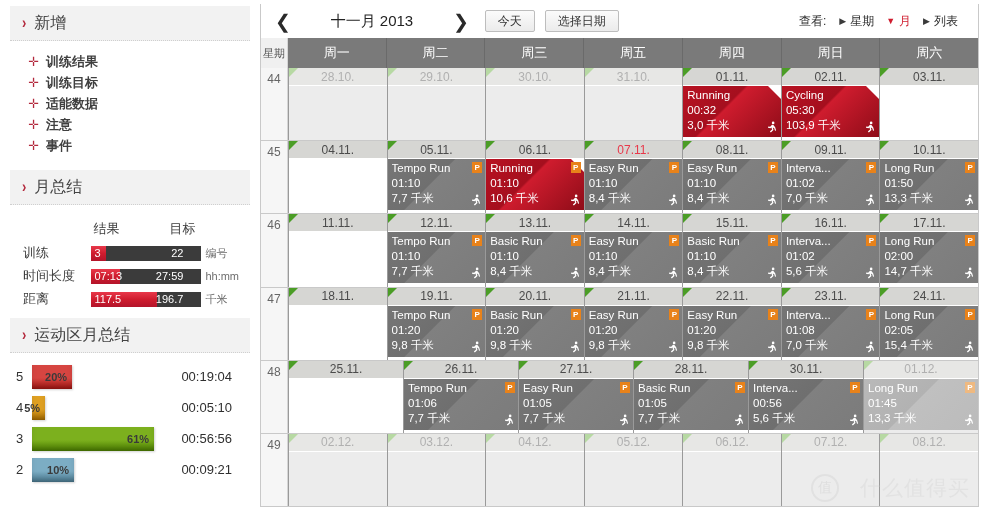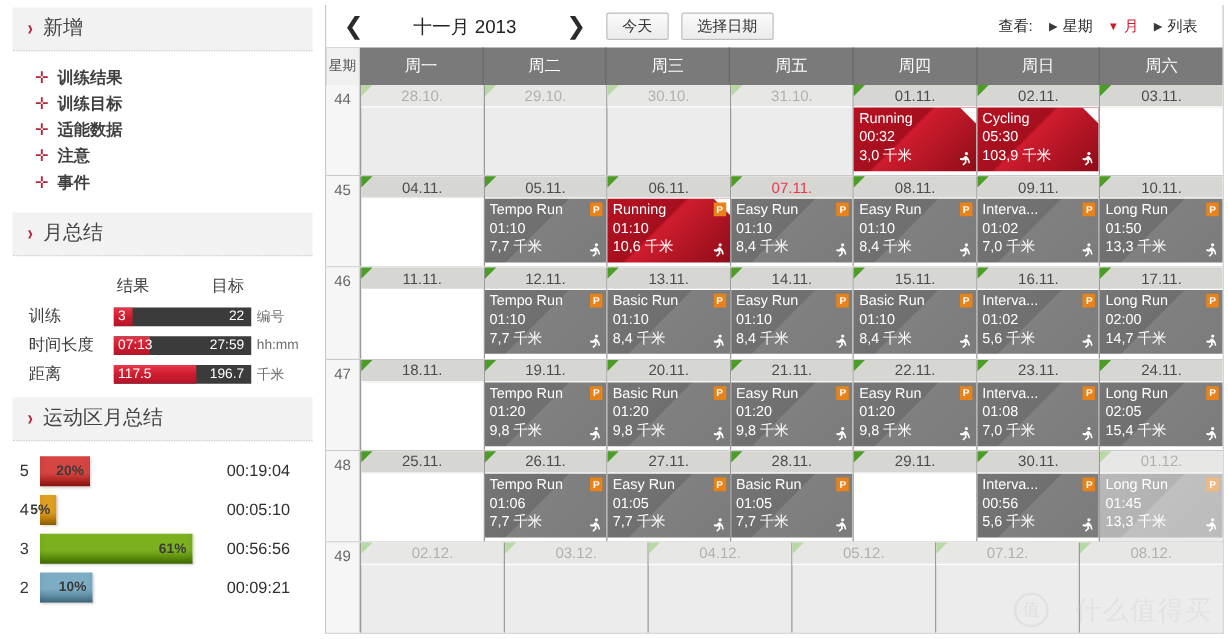--- a/index.html
+++ b/index.html
@@ -39,21 +39,21 @@
   .barcell{padding:0;width:120px;}
   .bar{
     position:relative;height:15px;background:#3b3b3b;overflow:hidden;
     display:flex;align-items:center;
   }
   .bar .fill{
     position:absolute;left:0;top:0;bottom:0;
     background:linear-gradient(to bottom,#e8384a 0%,#cf1c2e 50%,#b3142a 100%);
   }
   .bar .v1{position:relative;z-index:2;color:#fff;font-size:11px;padding-left:3px;}
-  .bar .v2{position:absolute;right:6px;top:0;line-height:15px;z-index:2;color:#fff;font-size:11px;}
+  .bar .v2{position:absolute;right:18px;top:0;line-height:15px;z-index:2;color:#fff;font-size:11px;}
 
   
   .zones{padding:8px 0 0 0;}
   .zrow{display:flex;align-items:center;height:31px;}
   .znum{width:24px;text-align:right;font-size:13px;color:#333;padding-right:9px;}
   .zbarwrap{width:155px;position:relative;height:31px;display:flex;align-items:center;}
   .zbar{height:24px;position:relative;border-radius:0;
     box-shadow:inset 0 -6px 9px -5px rgba(0,0,0,.35), 1px 1px 2px rgba(0,0,0,.18);}
   .zbar .zpct{position:absolute;right:5px;top:50%;transform:translateY(-50%);
     font-size:11px;color:#3a3a3a;font-weight:bold;white-space:nowrap;}
@@ -758,26 +758,20 @@
                 <span class="pbadge">P</span>
                 <svg class="runner" viewBox="0 0 24 24">
                   <circle cx="15" cy="3.5" r="2.4" fill="#fff"></circle>
                   <path d="M13 7 L9.5 10.5 L6 10 L5.5 12.5 L10 13.5 L12 12 L13 15.5 L9 19.5 L10.8 21.2 L15.6 16.4 L14.5 12 L17 13.5 L18.5 18 L20.5 17.4 L18.8 11.5 L15.5 7.2 Z" fill="#fff"></path>
                 </svg>
               </div>
             </div>
             <div class="daycell">
               <div class="datebar">
                 <span class="corner"></span>
-                <span class="">29.11.</span>
-              </div>
-            </div>
-            <div class="daycell">
-              <div class="datebar">
-                <span class="corner"></span>
                 <span class="">30.11.</span>
               </div>
               <div class="evt gray">
                 <span class="ttl">Interva...</span>
                 <span class="dur">00:56</span>
                 <span class="dist">5,6 千米</span>
                 <span class="pbadge">P</span>
                 <svg class="runner" viewBox="0 0 24 24">
                   <circle cx="15" cy="3.5" r="2.4" fill="#fff"></circle>
                   <path d="M13 7 L9.5 10.5 L6 10 L5.5 12.5 L10 13.5 L12 12 L13 15.5 L9 19.5 L10.8 21.2 L15.6 16.4 L14.5 12 L17 13.5 L18.5 18 L20.5 17.4 L18.8 11.5 L15.5 7.2 Z" fill="#fff"></path>
@@ -818,20 +812,26 @@
             <div class="daycell other">
               <div class="datebar">
                 <span class="corner"></span>
                 <span class="">04.12.</span>
               </div>
             </div>
             <div class="daycell other">
               <div class="datebar">
                 <span class="corner"></span>
                 <span class="">05.12.</span>
+              </div>
+            </div>
+            <div class="daycell other">
+              <div class="datebar">
+                <span class="corner"></span>
+                <span class="">06.12.</span>
               </div>
             </div>
             <div class="daycell other">
               <div class="datebar">
                 <span class="corner"></span>
                 <span class="">07.12.</span>
               </div>
             </div>
             <div class="daycell other">
               <div class="datebar">

